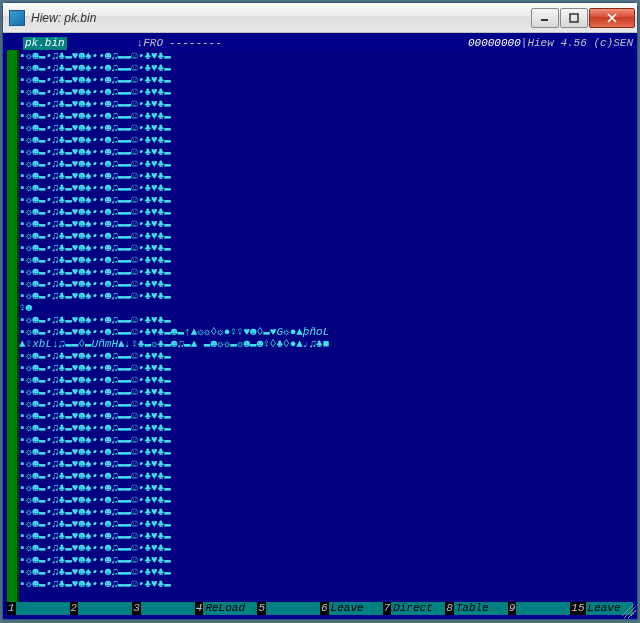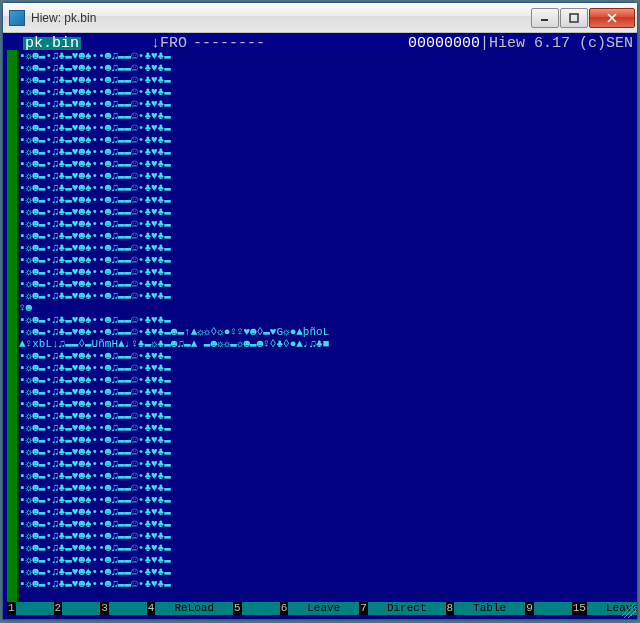--- a/index.html
+++ b/index.html
@@ -13,20 +13,21 @@
   .window {
     position: absolute;
     top: 2px; left: 2px;
     width: 636px; height: 618px;
     background: #fff;
     border: 1px solid #2b5a8a;
     border-radius: 4px 4px 0 0;
     box-shadow: 0 0 6px rgba(0,0,0,0.3);
     display: flex;
     flex-direction: column;
+    font-style: italic;
   }
   .titlebar {
     height: 30px;
     background: linear-gradient(to bottom, #fdfdfd 0%, #ebebeb 45%, #dddddd 46%, #e9e9e9 100%);
     border-bottom: 1px solid #c0c0c0;
     display: flex;
     align-items: center;
     padding: 0 2px 0 6px;
   }
   .app-icon {
@@ -65,21 +66,21 @@
     background:#00008B;
     padding: 4px;
     position: relative;
     overflow:hidden;
   }
   .header-row {
     display:flex;
     color:#ffffff;
     background:#00008B;
     font-family:"Courier New",monospace;
-    font-size:15px;
+    font-size:11px;
     line-height:13px;
   }
   .hdr-file { background:#008080; color:#fff; padding:0 2px; }
   .hdr-gap { flex:0 0 auto; }
   .hdr-fro { color:#c0c0c0;text-align:center; }
   .hdr-dashes { color:#c0c0c0; }
   .hdr-offset { color:#ffffff;margin-left:37px; }
   .hdr-sep { color:#c0c0c0; }
   .hdr-prod { color:#c0c0c0; }
   .gutter {
@@ -109,21 +110,21 @@
     display:flex;
     font-family:"Courier New",monospace;
     font-size:11px;
     line-height:13px;
   }
   .fkey {
     flex:1;
     display:flex;
   }
   .fnum { background:#000; color:#c0c0c0; padding:0 1px; }
-  .flab { background:#008080; color:#000; flex:1; padding:0 19px; overflow:hidden; }
+  .flab { background:#008080; color:#000; flex:1; padding:0 2px; overflow:hidden; }
   .resize-grip {
     position:absolute;
     right:1px; bottom:1px;
     width:14px; height:14px;
     background:
       linear-gradient(135deg, transparent 0 40%, #888 40% 45%, transparent 45% 55%, #888 55% 60%, transparent 60% 70%, #888 70% 75%, transparent 75%);
   }
 </style>
 </head>
 <body>
@@ -157,21 +158,21 @@
     <div class="header-row">
       <span style="width:16px;"></span>
       <span class="hdr-file">pk.bin</span>
       <span class="hdr-gap" style="width:70px;"></span>
       <span class="hdr-fro">↓FRO</span>
       <span style="width:6px;"></span>
       <span class="hdr-dashes">--------</span>
       <span style="flex:1"></span>
       <span class="hdr-offset">00000000</span>
       <span class="hdr-sep">|</span>
-      <span class="hdr-prod">Hiew 6.17 (c)SEN</span>
+      <span class="hdr-prod">Hiew 4.56 (c)SEN</span>
     </div>
 
     <div class="gutter"></div>
 
     <div class="hex-body" id="hex-body">
         <div class="hex-line">▪☼☻▬•♫♣▬♥☻♠••☻♫▬▬☺•♣♥♣▬</div>
         <div class="hex-line">▪☼☻▬•♫♣▬♥☻♠••☻♫▬▬☺•♣♥♣▬</div>
         <div class="hex-line">▪☼☻▬•♫♣▬♥☻♠••☻♫▬▬☺•♣♥♣▬</div>
         <div class="hex-line">▪☼☻▬•♫♣▬♥☻♠••☻♫▬▬☺•♣♥♣▬</div>
         <div class="hex-line">▪☼☻▬•♫♣▬♥☻♠••☻♫▬▬☺•♣♥♣▬</div>

